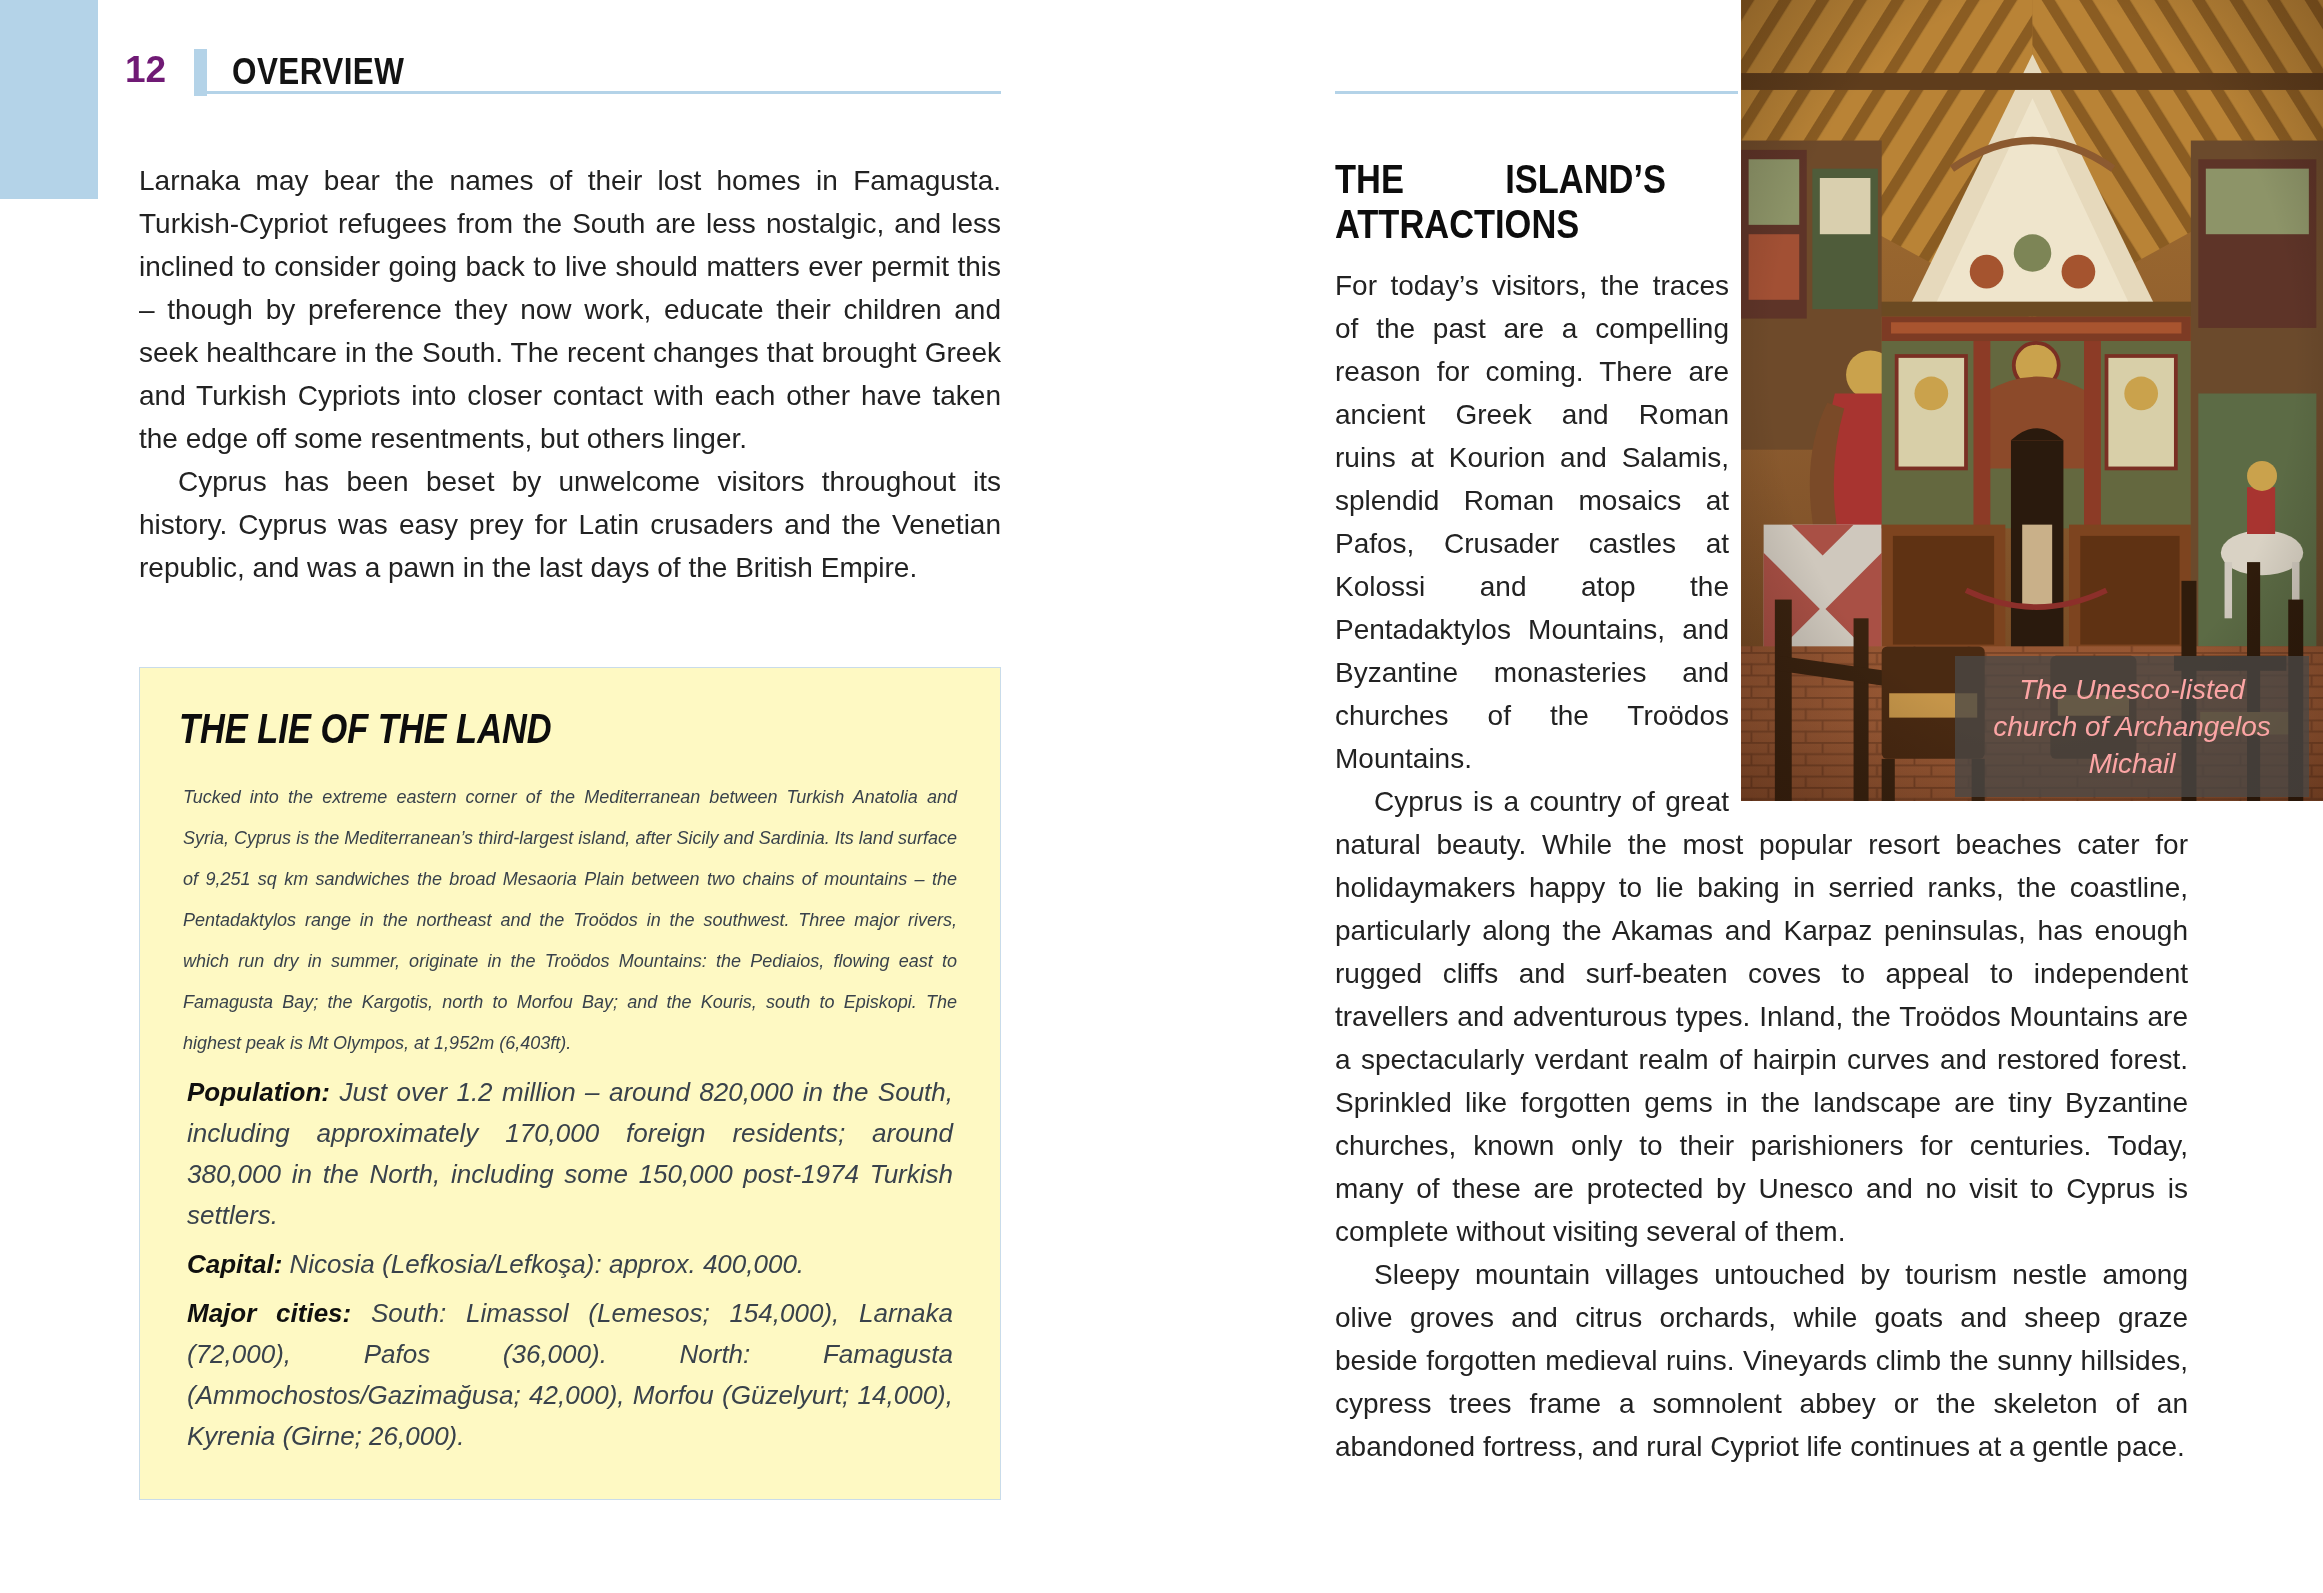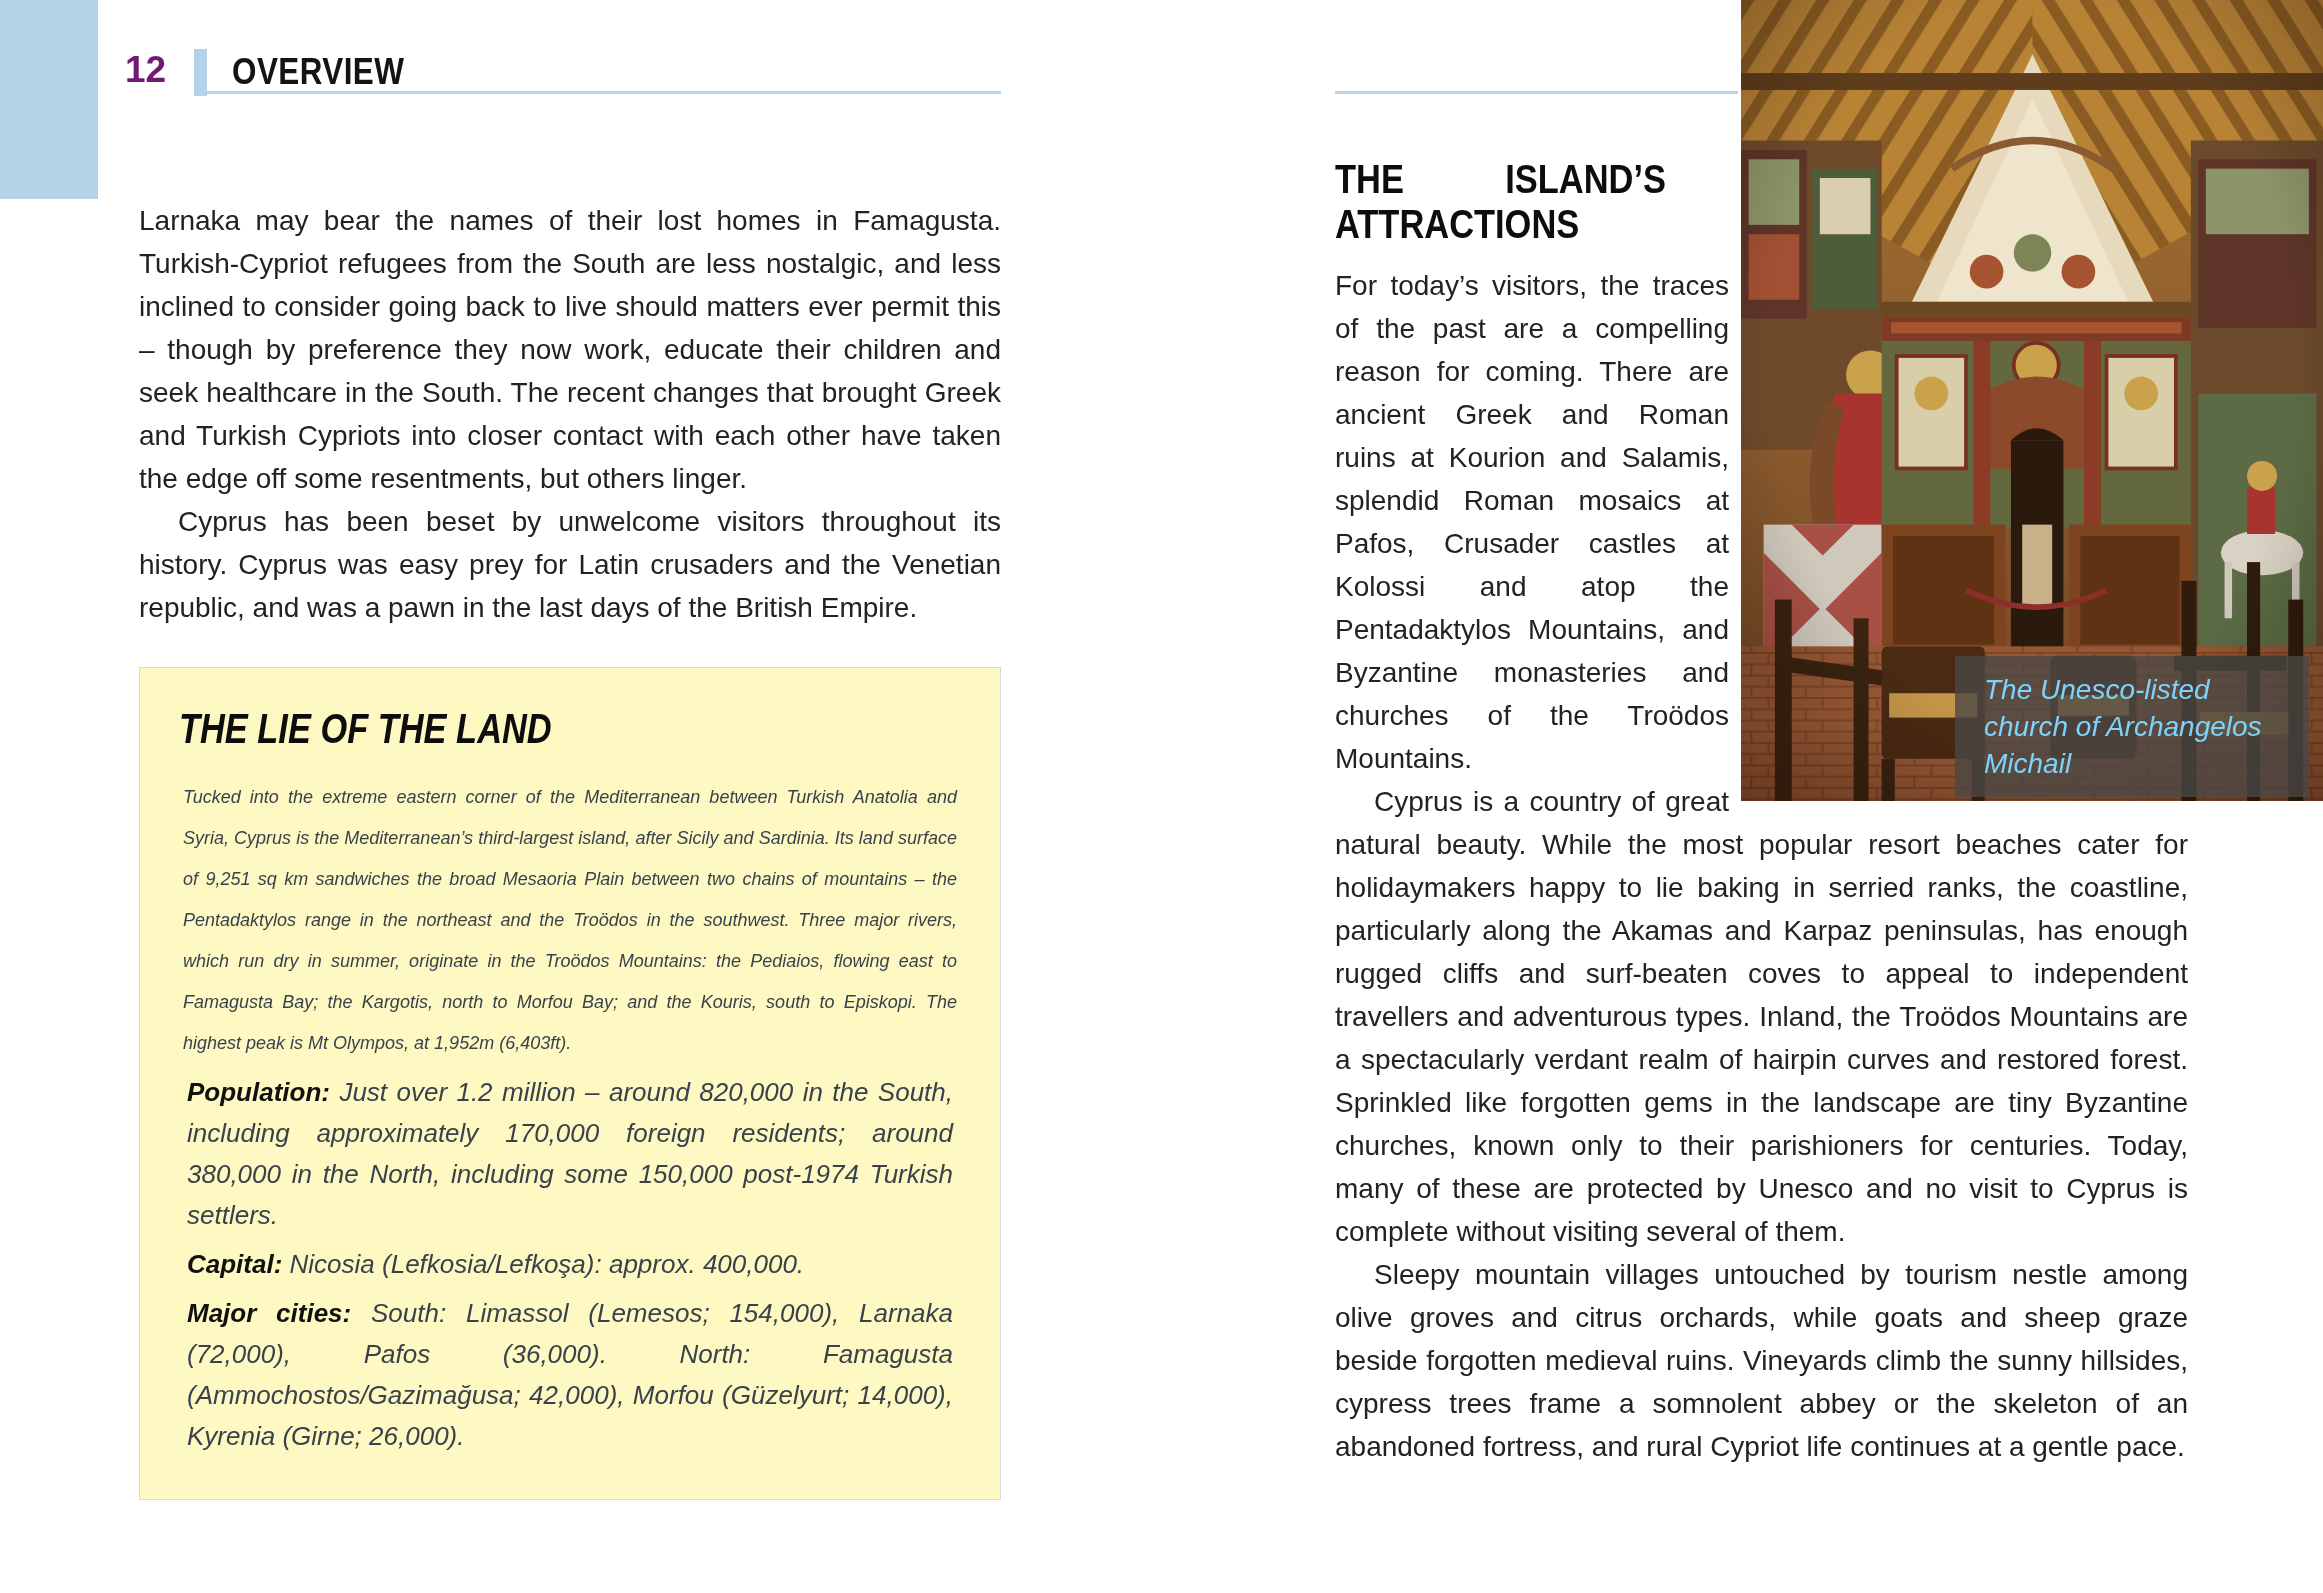--- a/index.html
+++ b/index.html
@@ -19,21 +19,21 @@
   .hdr-title{
     position:absolute;left:232px;top:51px;font-size:37px;font-weight:bold;color:#141414;
     transform:scaleX(.85);transform-origin:left top;white-space:nowrap;letter-spacing:0.5px;
   }
   .hdr-rule-left{position:absolute;left:194px;top:91px;width:807px;height:2.8px;background:#b4d3e8;}
   .hdr-rule-right{position:absolute;left:1335px;top:91px;width:403px;height:2.8px;background:#b4d3e8;}
 
   
   .left-col{
     position:absolute;left:139px;top:159px;width:862px;
-    font-size:28px;line-height:43px;text-align:justify;color:#222222;margin-top:40px;
+    font-size:28px;line-height:43px;text-align:justify;color:#222222;
   }
   .left-col p{margin:0;}
   .left-col p.indent{text-indent:39px;}
 
   
   .infobox{
     position:absolute;left:139px;top:667px;width:862px;box-sizing:border-box;
     background:#fef9c3;border:1.9px solid #c9dcea;
     padding:36px 39px 34px 39px;
     font-style:italic;
@@ -61,22 +61,22 @@
 
   
   .photo{
     position:absolute;left:1741px;top:0;width:583px;height:801px;overflow:hidden;
     background:#7a4f22;
   }
   .photo svg{display:block;}
   .photo-caption{
     position:absolute;left:214px;top:656px;width:354px;box-sizing:border-box;
     background:rgba(74,72,69,0.78);
-    color:#7dd3fc;font-style:italic;font-size:28px;line-height:37px;
-    padding:15px 29px;text-align:left;
+    color:#fca5a5;font-style:italic;font-size:28px;line-height:37px;
+    padding:15px 29px;text-align:center;
   }
 </style>
 </head>
 <body>
 
 <div class="page">
 
   <div class="tab-blue"></div>
 
   <div class="page-num">12</div>

